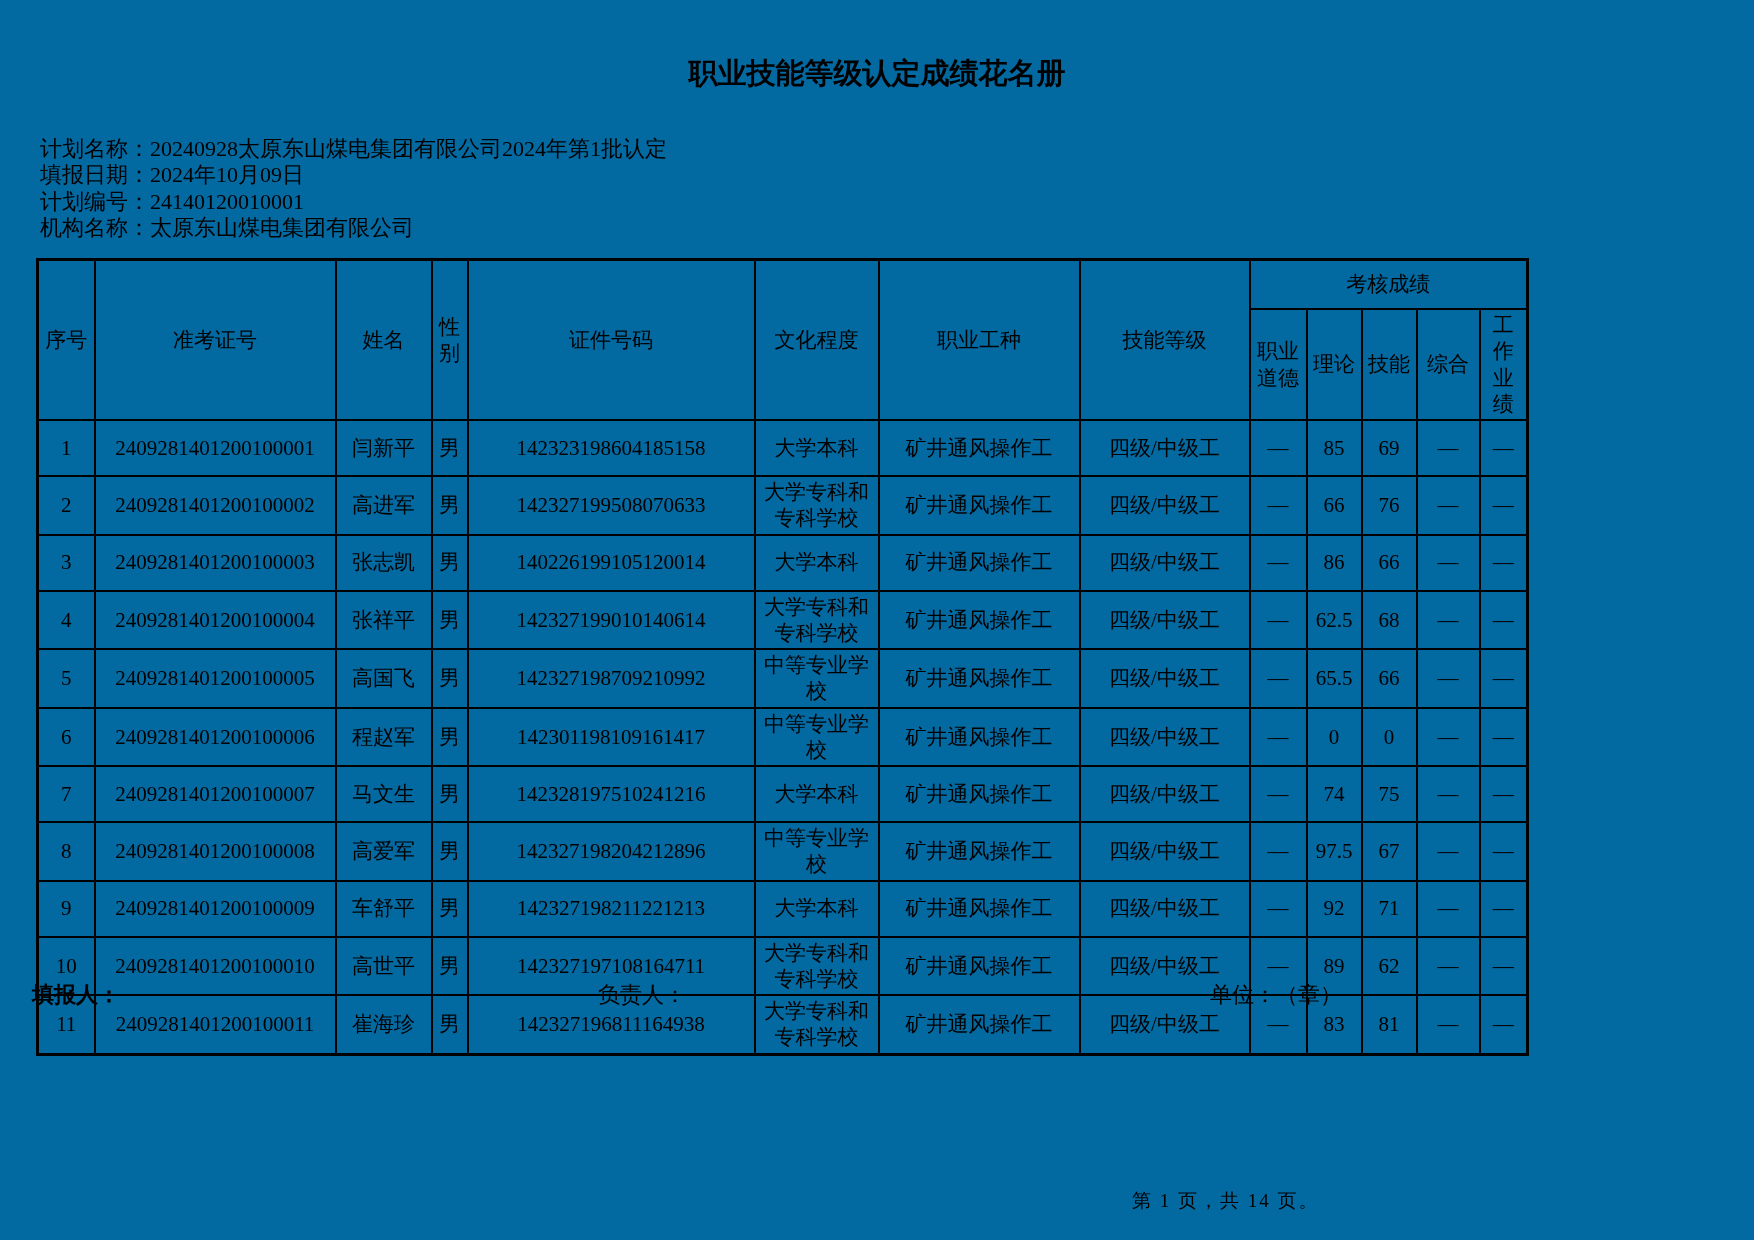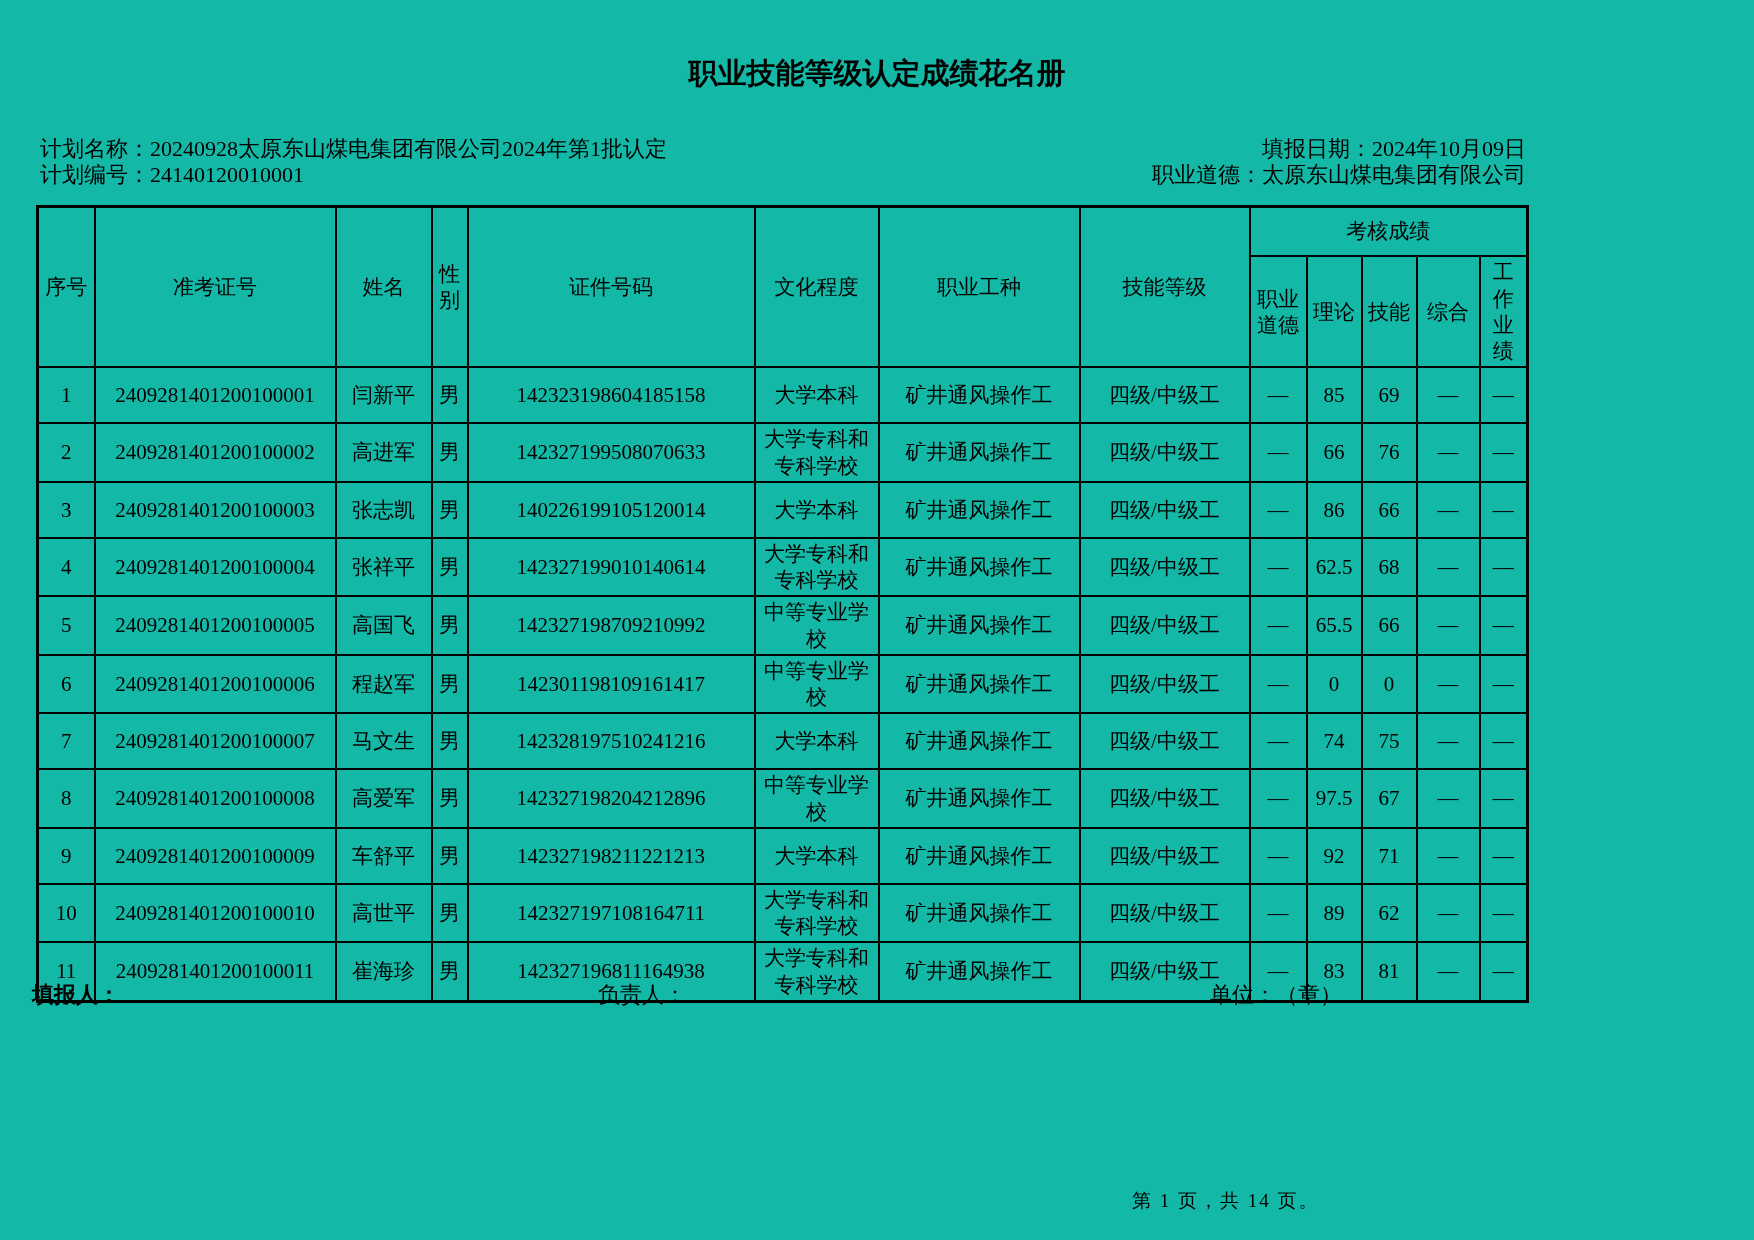--- a/index.html
+++ b/index.html
@@ -2,37 +2,38 @@
 <html><head>
 <meta charset="utf-8">
 <style>
   * { box-sizing: border-box; }
   html,body { margin:0; padding:0; background:#ffffff; }
   body {
     width:1754px; height:1240px;
     font-family:"Liberation Serif","DejaVu Serif",serif;
     color:#000;
   }
-  .page { position:relative; width:1754px; height:1240px; background:#14b8a6; overflow:hidden; }
+  .page { position:relative; width:1754px; height:1240px; background:#0369a1; overflow:hidden; }
 
   .doc-title {
     padding-top:54px;
     text-align:center;
     font-size:29px;
     font-weight:bold;
     font-family:"Liberation Sans","DejaVu Sans",sans-serif;
   }
 
   .meta-row {
     display:flex;
     justify-content:space-between;
     margin-left:40px;
     width:1486px;
     font-size:22px;
     line-height:1.2;
+    flex-direction:column;
   }
   .meta-row-1 { margin-top:42px; }
   .meta-row-2 { }
 
   table.roster {
     border-collapse:collapse;
     table-layout:fixed;
     width:1490px;
     margin-left:36px;
     margin-top:16px;
@@ -80,21 +81,21 @@
     <div>
       <span>填报日期：</span><span>2024年10月09日</span>
     </div>
   </div>
 
   <div class="meta-row meta-row-2">
     <div>
       <span>计划编号：</span><span>24140120010001</span>
     </div>
     <div>
-      <span>职业道德：</span><span>太原东山煤电集团有限公司</span>
+      <span>机构名称：</span><span>太原东山煤电集团有限公司</span>
     </div>
   </div>
 
   <table class="roster">
     <colgroup>
       <col style="width:57px">
         <col style="width:241px">
         <col style="width:96px">
         <col style="width:36px">
       <col style="width:287px">

